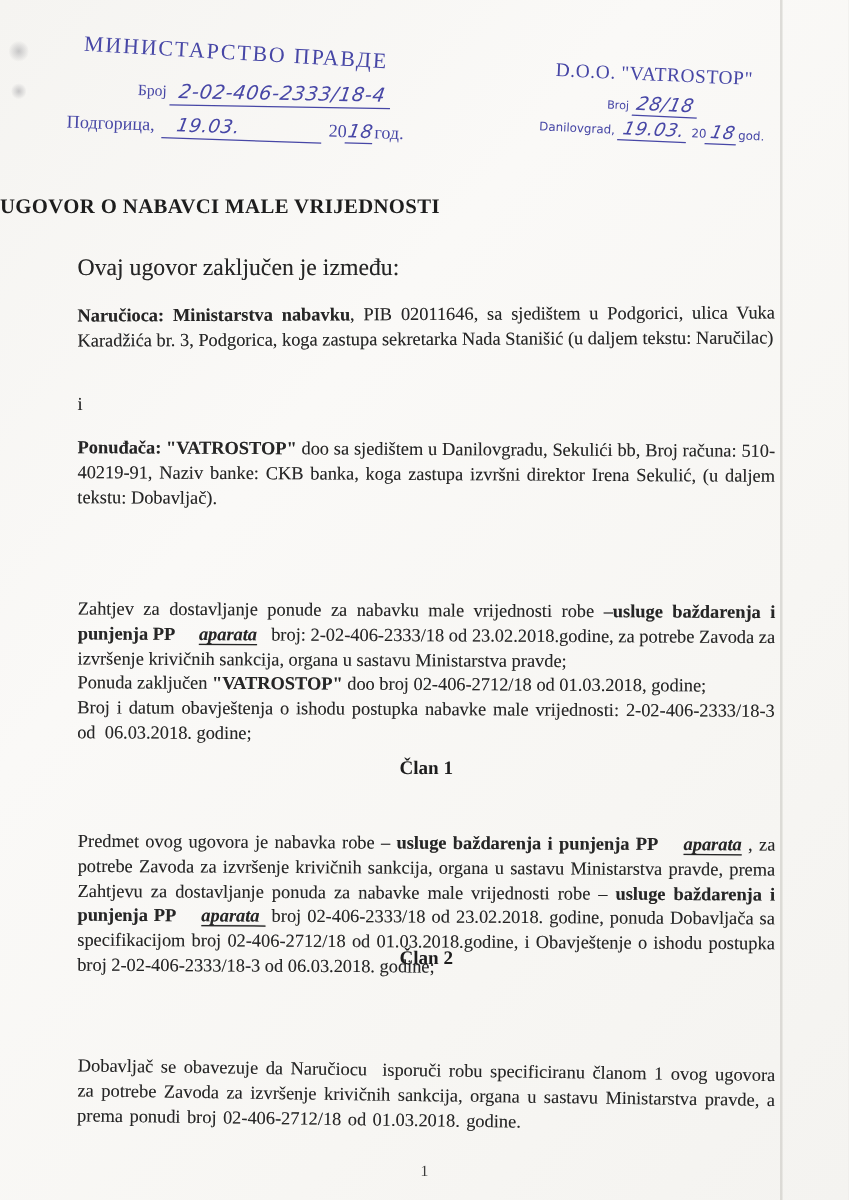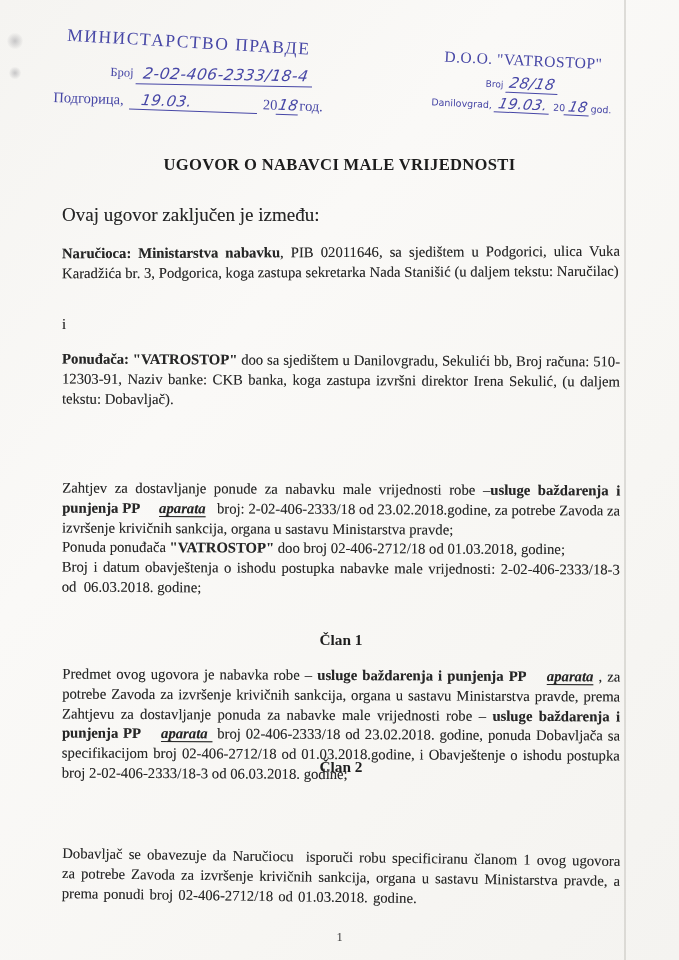--- a/index.html
+++ b/index.html
@@ -37,31 +37,31 @@
 
   .stamp-vendor { left:404px; top:46px; width:240px; transform:rotate(2.6deg); transform-origin:left top; text-align:center; }
   .v-title { font-size:15.5px; letter-spacing:.5px; white-space:nowrap; }
   .v-row1 { margin-top:5px; white-space:nowrap; }
   .v-label { font-family:"DejaVu Sans", sans-serif; font-size:9px; }
   .v-row1 .hand { display:inline-block; font-size:15px; transform:skewX(-10deg); border-bottom:1.4px solid var(--stamp-blue); padding:0 4px 0 2px; }
   .v-row2 { margin-top:3px; white-space:nowrap; font-family:"DejaVu Sans", sans-serif; font-size:9.5px; }
   .v-row2 .hand { display:inline-block; font-size:14.5px; transform:skewX(-10deg); border-bottom:1.2px solid var(--stamp-blue); padding:0 3px; }
 
   
-  .doc-title { position:absolute; top:155px; left:0; width:679px; margin:0; text-align:center; font-size:16.6px; font-weight:bold; letter-spacing:.3px; color:#1d1d1d; }
+  .doc-title { position:absolute; top:155px; left:0; width:679px; margin:0; font-size:16.6px; font-weight:bold; letter-spacing:.3px; color:#1d1d1d; }
   .blk { position:absolute; left:62px; width:558px; margin:0; }
   .para { text-align:justify; font-size:14.7px; line-height:19.8px; text-shadow:0 0 .45px rgba(40,40,40,.4); }
   .intro { top:205px; font-size:19px; }
   .p1 { top:243px; transform:rotate(-.25deg); }
   .conj { top:315px; font-size:14.7px; }
   .p2 { top:351px; transform:rotate(.3deg); }
   .h-center { text-align:center; font-weight:bold; font-size:15.3px; margin:0; color:#1d1d1d; }
   .osnov-h { top:446px; }
   .osnov { top:480px; transform:rotate(.3deg); }
-  .clan1-h { top:631px; }
+  .clan1-h { top:606px; }
   .clan1 { top:666px; transform:rotate(.3deg); }
   .clan2-h { top:758px; }
   .clan2 { top:847px; transform:rotate(.8deg); word-spacing:1.5px; line-height:20.2px; }
   .page-num { position:absolute; top:930px; left:0; width:679px; text-align:center; font-size:12.5px; color:#3a3a3a; }
 
   .b { font-weight:bold; }
   .i { font-style:italic; }
   .u { text-decoration:underline; text-decoration-thickness:1.2px; text-underline-offset:2.5px;margin-left:16px; }
 </style>
 </head>
@@ -100,26 +100,26 @@
   </div>
 
   <h1 class="doc-title">UGOVOR O NABAVCI MALE VRIJEDNOSTI</h1>
 
   <p class="blk intro para">Ovaj ugovor zaključen je između:</p>
 
   <p class="blk para p1"><span class="b">Naručioca: Ministarstva nabavku</span><span>, PIB 02011646, sa sjedištem u Podgorici, ulica Vuka Karadžića br. 3, Podgorica, koga zastupa sekretarka Nada Stanišić (u daljem tekstu: Naručilac)</span></p>
 
   <p class="blk conj para">i</p>
 
-  <p class="blk para p2"><span class="b">Ponuđača: "VATROSTOP"</span><span> doo sa sjedištem u Danilovgradu, Sekulići bb, Broj računa: 510-12303-91, Naziv banke: CKB banka, koga zastupa izvršni direktor Irena Sekulić, (u daljem tekstu: Dobavljač).</span></p>
+  <p class="blk para p2"><span class="b">Ponuđača: "VATROSTOP"</span><span> doo sa sjedištem u Danilovgradu, Sekulići bb, Broj računa: 510-40219-91, Naziv banke: CKB banka, koga zastupa izvršni direktor Irena Sekulić, (u daljem tekstu: Dobavljač).</span></p>
 
 
   <div class="blk osnov">
     <p class="para" style="margin:0"><span>Zahtjev za dostavljanje ponude za nabavku male vrijednosti robe –</span><span class="b">usluge baždarenja i punjenja PP </span><span class="b i u">aparata</span><span>&nbsp;&nbsp; broj: 2-02-406-2333/18 od 23.02.2018.godine, za potrebe Zavoda za izvršenje krivičnih sankcija, organa u sastavu Ministarstva pravde;</span></p>
-    <p class="para" style="margin:0"><span>Ponuda ponuđača </span><span class="b">"VATROSTOP"</span><span> doo broj 02-406-2712/18 od 01.03.2018, godine;</span></p>
+    <p class="para" style="margin:0"><span>Ponuda zaključen </span><span class="b">"VATROSTOP"</span><span> doo broj 02-406-2712/18 od 01.03.2018, godine;</span></p>
     <p class="para" style="margin:0"><span>Broj i datum obavještenja o ishodu postupka nabavke male vrijednosti: 2-02-406-2333/18-3 od&nbsp; 06.03.2018. godine;</span></p>
   </div>
 
   <h2 class="blk h-center clan1-h">Član 1</h2>
 
   <p class="blk para clan1"><span>Predmet ovog ugovora je nabavka robe – </span><span class="b">usluge baždarenja i punjenja PP </span><span class="b i u">aparata</span><span> , za potrebe Zavoda za izvršenje krivičnih sankcija, organa u sastavu Ministarstva pravde, prema Zahtjevu za dostavljanje ponuda za nabavke male vrijednosti robe – </span><span class="b">usluge baždarenja i punjenja PP </span><span class="b i u">aparata </span><span>&nbsp;broj 02-406-2333/18 od 23.02.2018. godine, ponuda Dobavljača sa specifikacijom broj 02-406-2712/18 od 01.03.2018.godine, i Obavještenje o ishodu postupka broj 2-02-406-2333/18-3 od 06.03.2018. godine;</span></p>
 
   <h2 class="blk h-center clan2-h">Član 2</h2>
 
   <p class="blk para clan2"><span>Dobavljač se obavezuje da Naručiocu &nbsp;isporuči robu specificiranu članom 1 ovog ugovora za potrebe Zavoda za izvršenje krivičnih sankcija, organa u sastavu Ministarstva pravde, a prema ponudi broj 02-406-2712/18 od 01.03.2018. godine.</span></p>

